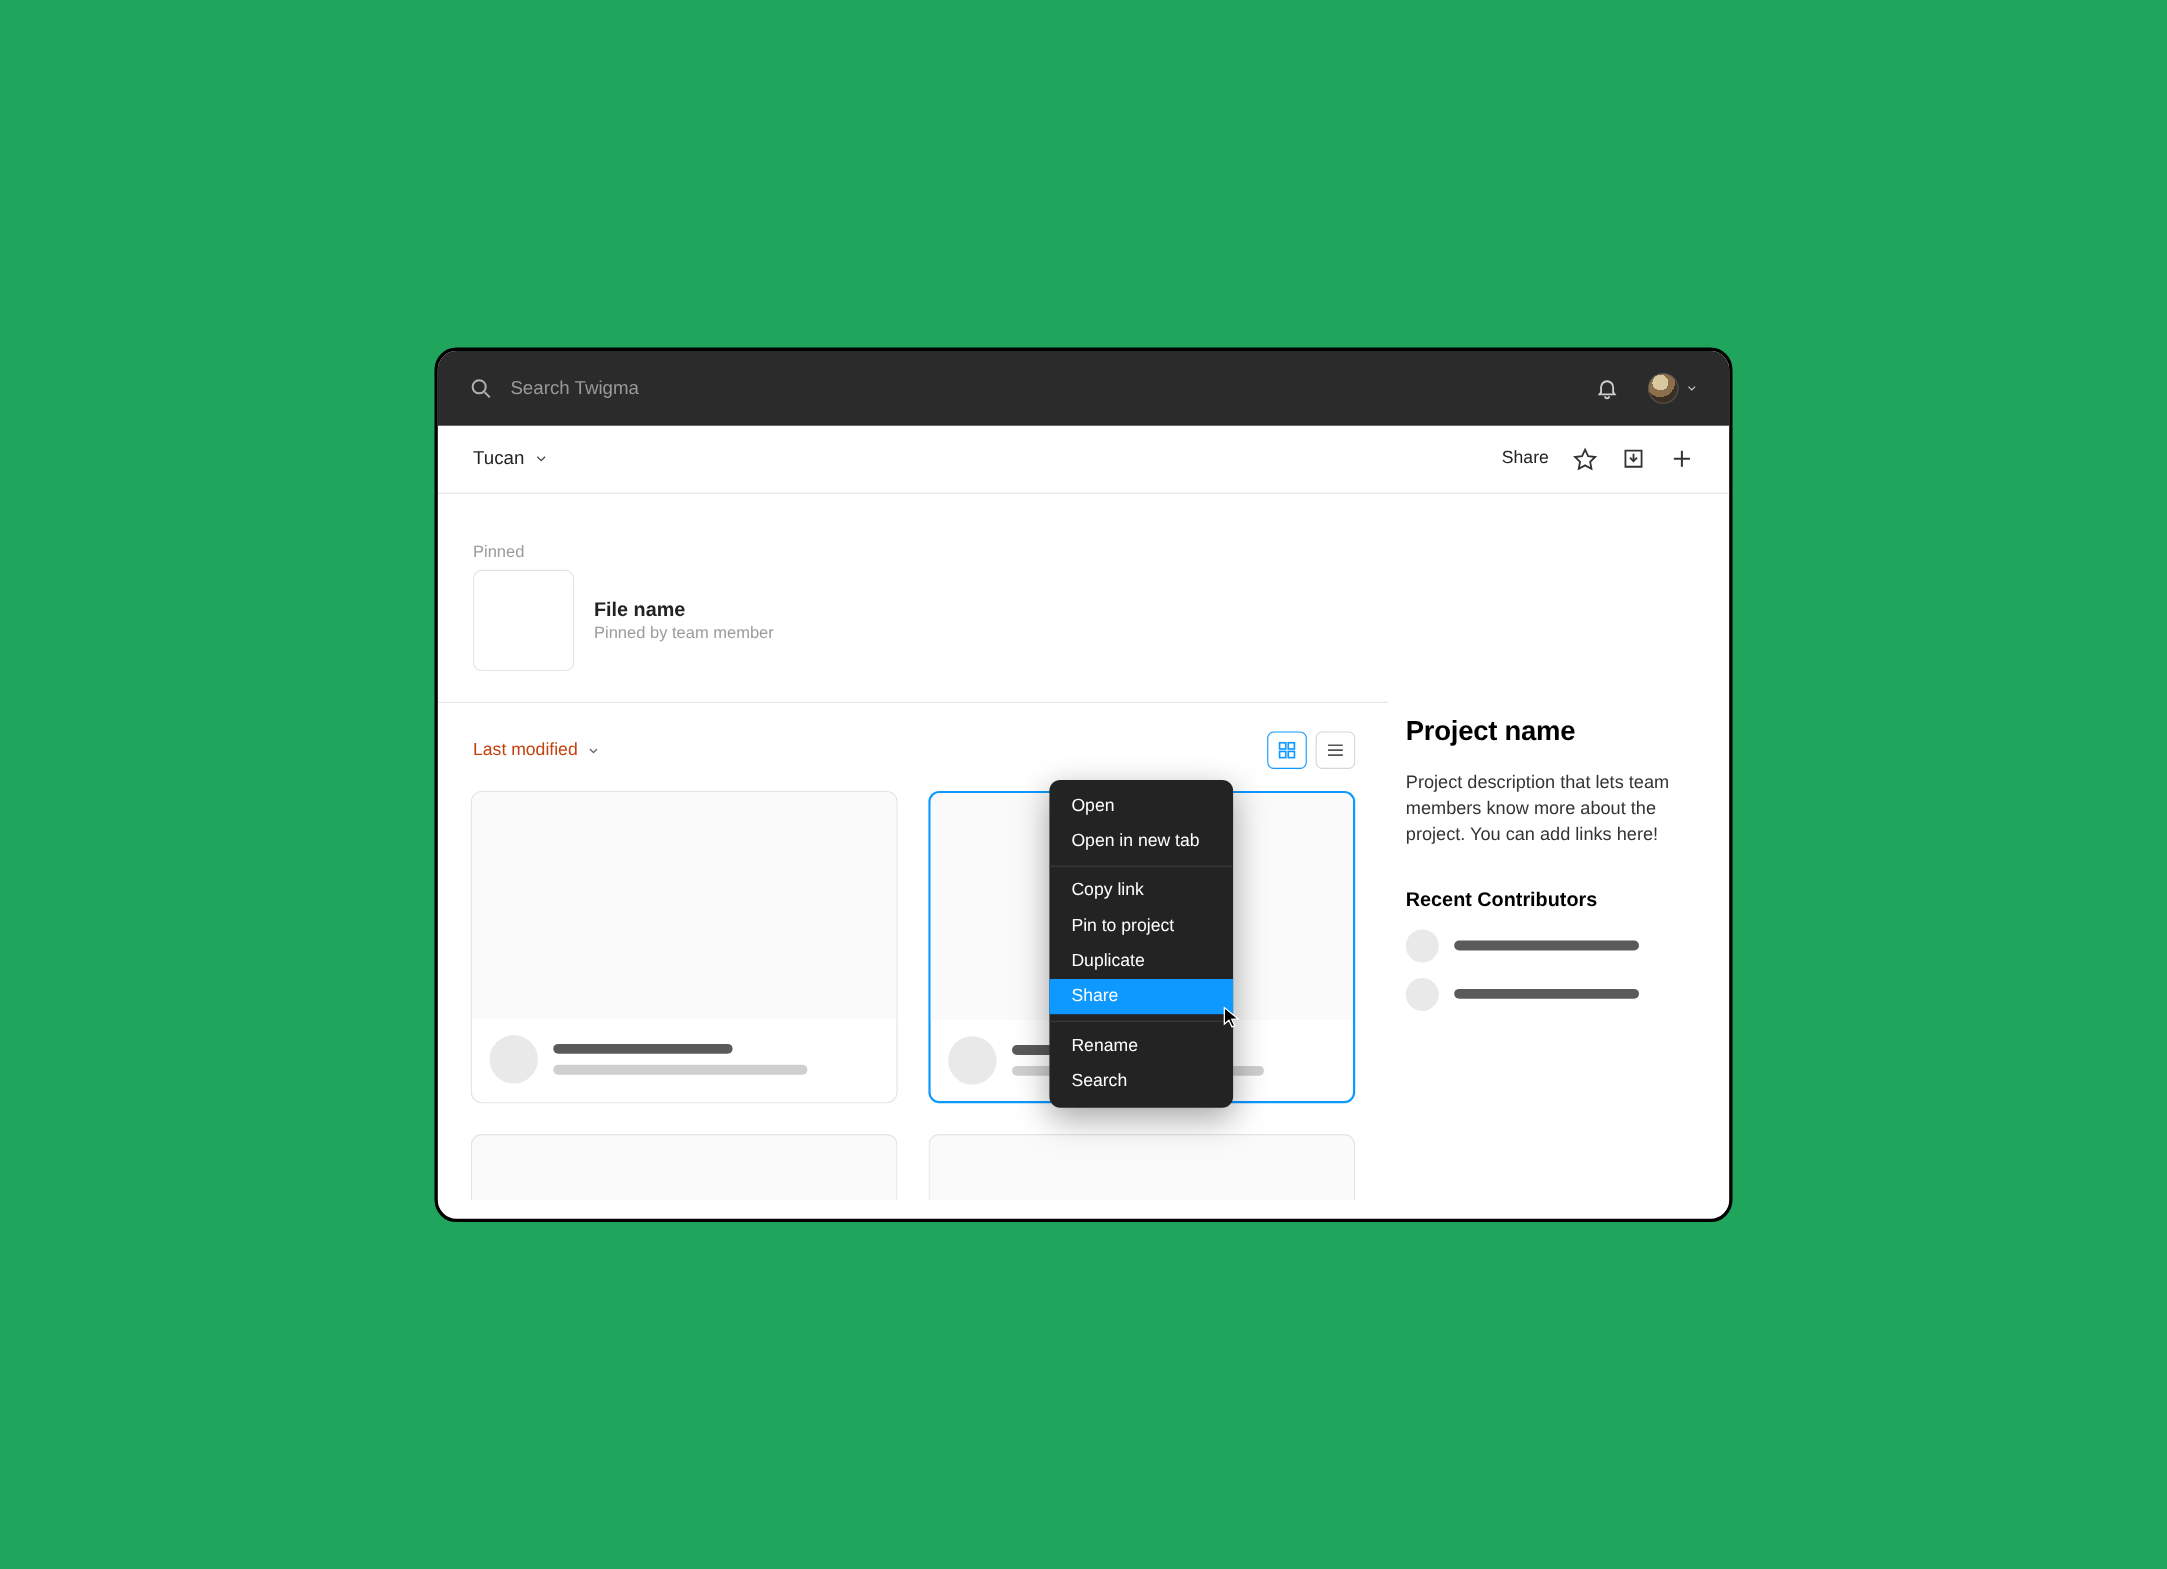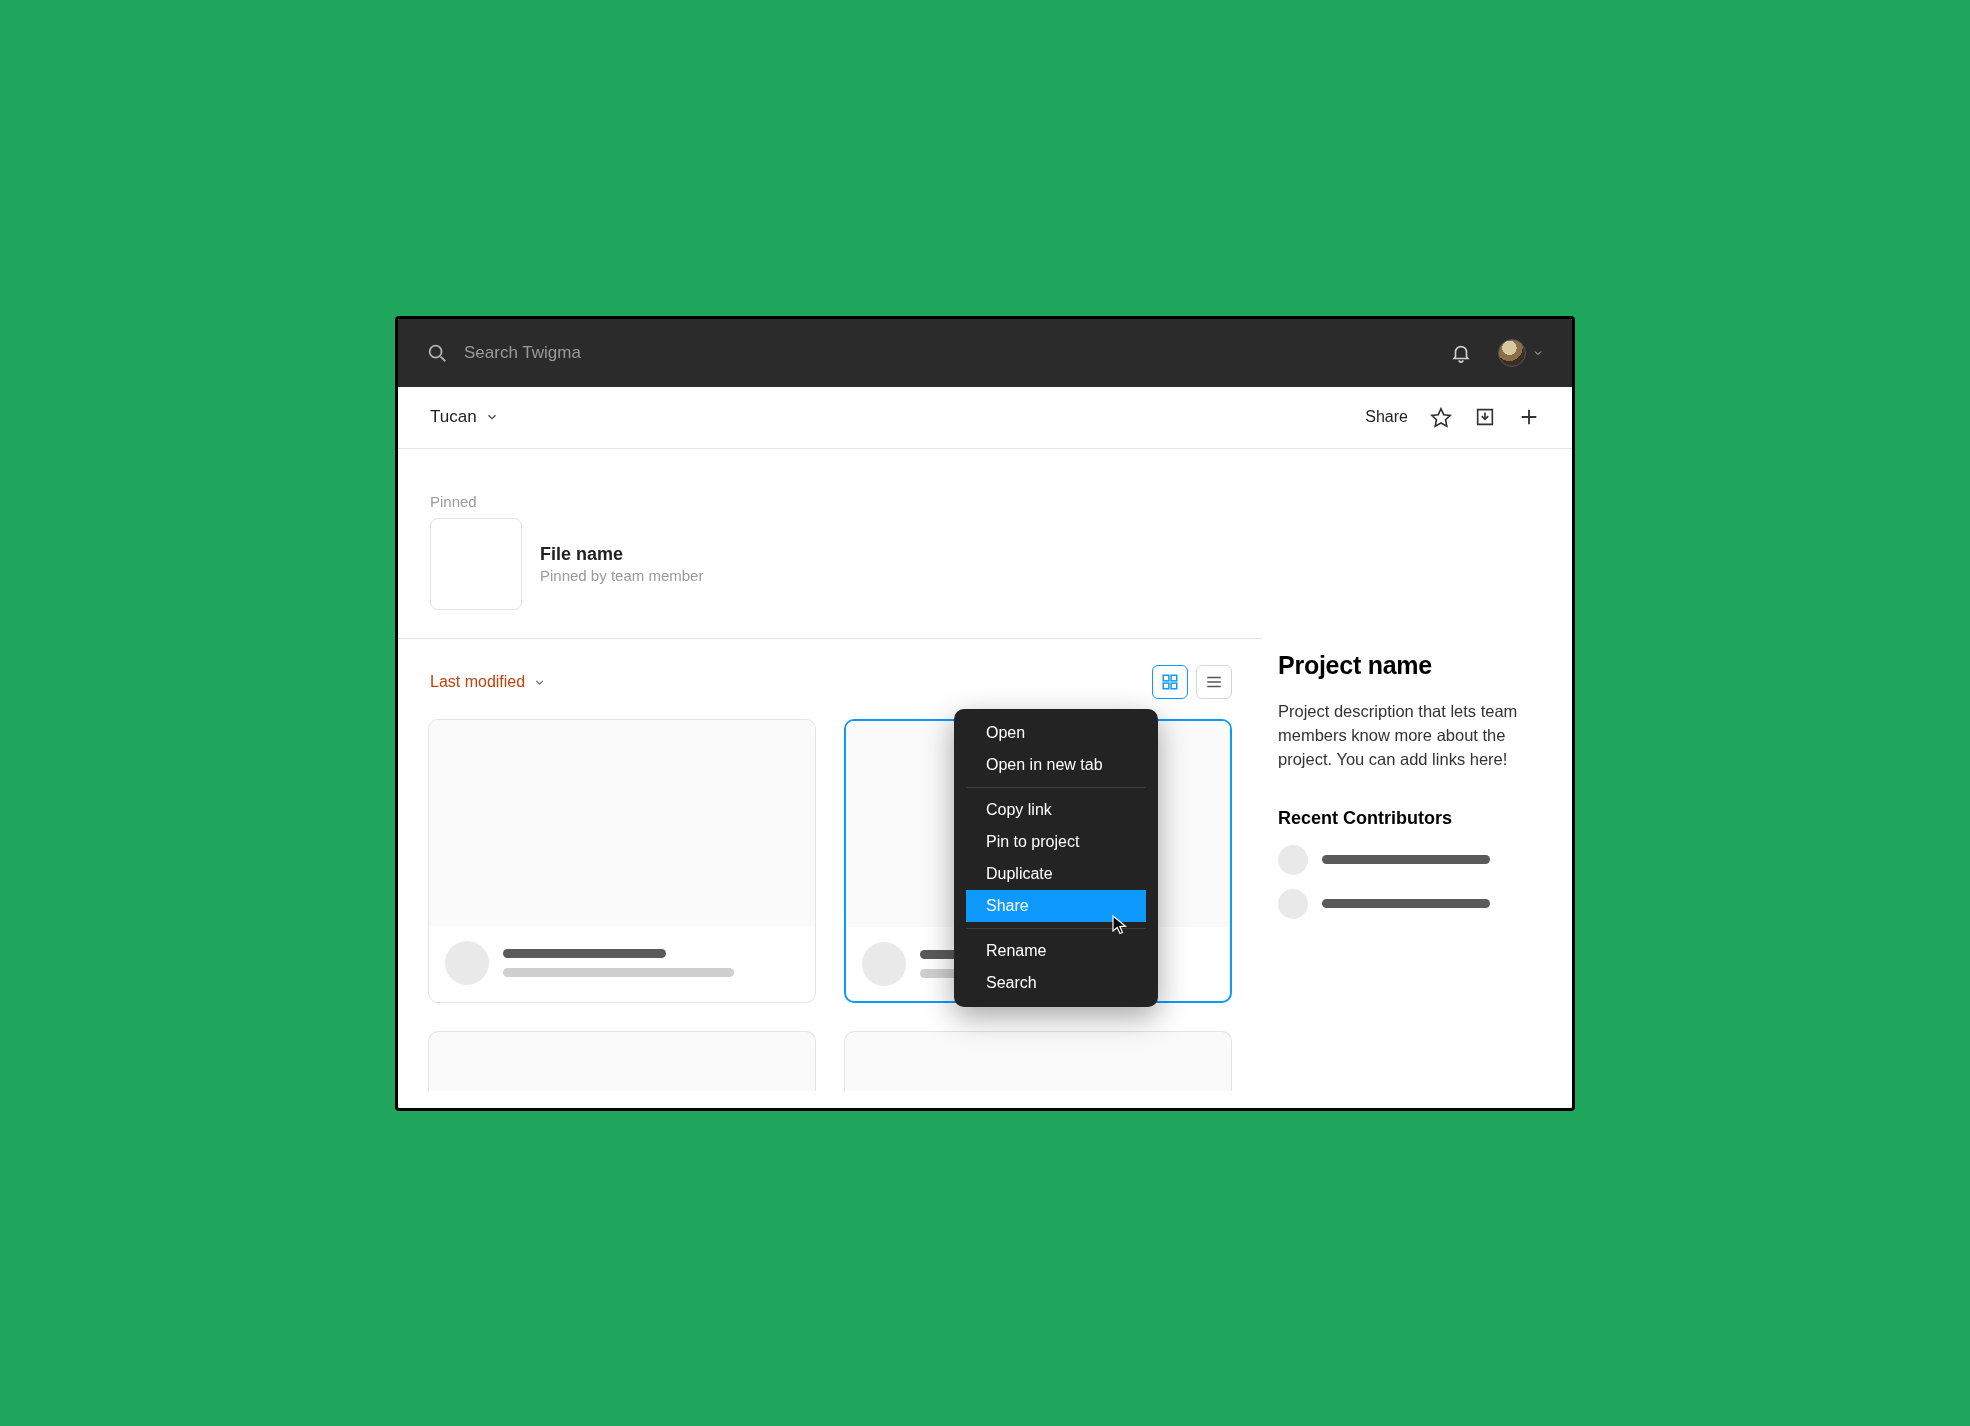--- a/index.html
+++ b/index.html
@@ -10,21 +10,21 @@
   display: flex;
   align-items: center;
   justify-content: center;
   overflow: hidden;
 }
 .window {
   width: 1180px;
   height: 795px;
   background: #fff;
   border: 3px solid #000;
-  border-radius: 4px;
+  border-radius: 20px;
   overflow: hidden;
   position: relative;
   display: flex;
   flex-direction: column;
 }
 .topbar {
   background: #2b2b2b;
   height: 68px;
   display: flex;
   align-items: center;
@@ -192,24 +192,24 @@
 .rc-title { font-size: 18px; font-weight: 600; margin-bottom: 16px; }
 .rc-row { display:flex; align-items:center; gap:14px; margin-bottom: 14px; }
 .rc-avatar { width:30px; height:30px; border-radius:50%; background:#e9e9e9; }
 .rc-bar { height:9px; width: 168px; background:#5a5a5a; border-radius:5px; }
 
 
 .context-menu {
   position: absolute;
   left: 556px;
   top: 390px;
-  width: 204px;
+  width: 167px;
   background:#232323;
   border-radius: 10px;
-  padding: 8px 12px;
+  padding: 8px 0;
   box-shadow: 0 10px 30px rgba(0,0,0,0.35);
   color:#fff;
   font-size: 16px;
 }
 .cm-item {
   padding: 7px 20px;
   cursor: default;
 }
 .cm-item.highlight { background:#0d99ff; }
 .cm-sep { height:1px; background:#3d3d3d; margin: 6px 0; }

